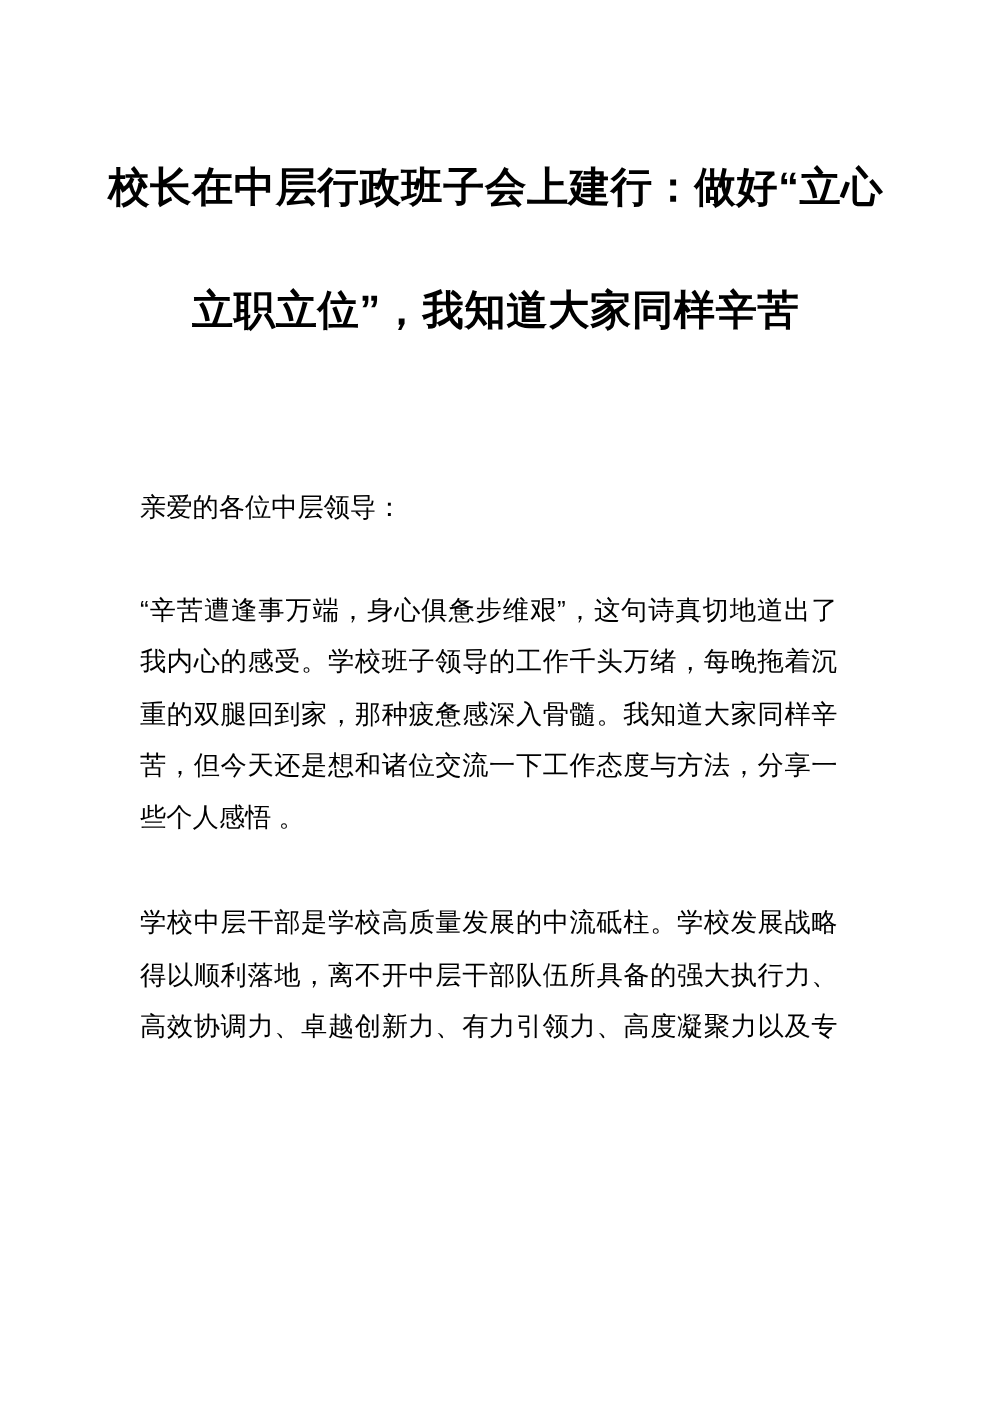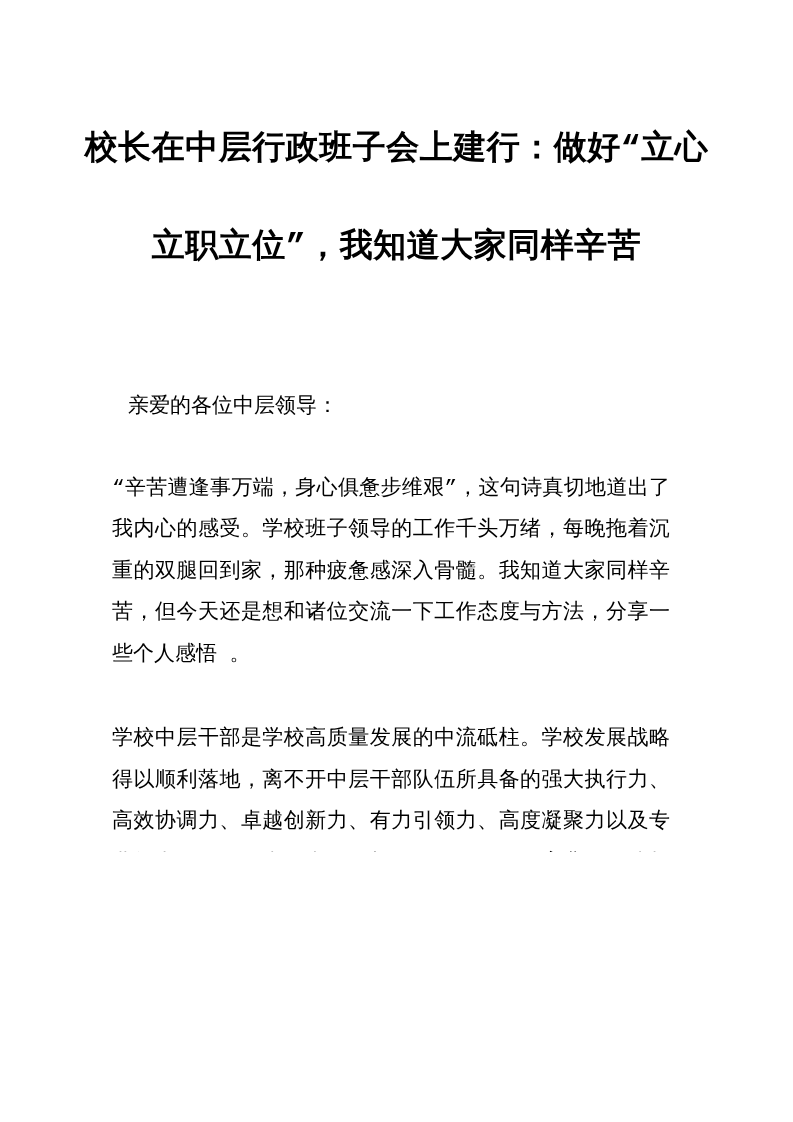--- a/index.html
+++ b/index.html
@@ -7,21 +7,21 @@
     padding: 0;
     background: #ffffff;
   }
   .page {
     position: relative;
     width: 793px;
     height: 852px;
     background: #ffffff;
     overflow: hidden;
     color: #000000;
-    font-family: Liberation Mono, monospace;
+    font-family: Liberation Sans, sans-serif;
   }
   .doc-title {
     position: absolute;
     top: 101px;
     left: 58px;
     right: 58px;
     text-align: center;
     font-size: 33px;
     font-weight: 700;
     line-height: 98px;
@@ -33,21 +33,21 @@
     position: absolute;
     top: 386px;
     left: 112px;
     width: 558px;
     font-size: 21px;
     line-height: 41.5px;
     text-align: justify;
     color: #000000;
   }
   .salutation {
-    margin: 0 0 40px 16px;
+    margin: 0 0 40px 0;
   }
   .para {
     margin: 0 0 43px 0;
   }
   .para:last-child {
     margin-bottom: 0;
   }
 </style>
 </head>
 <body>

